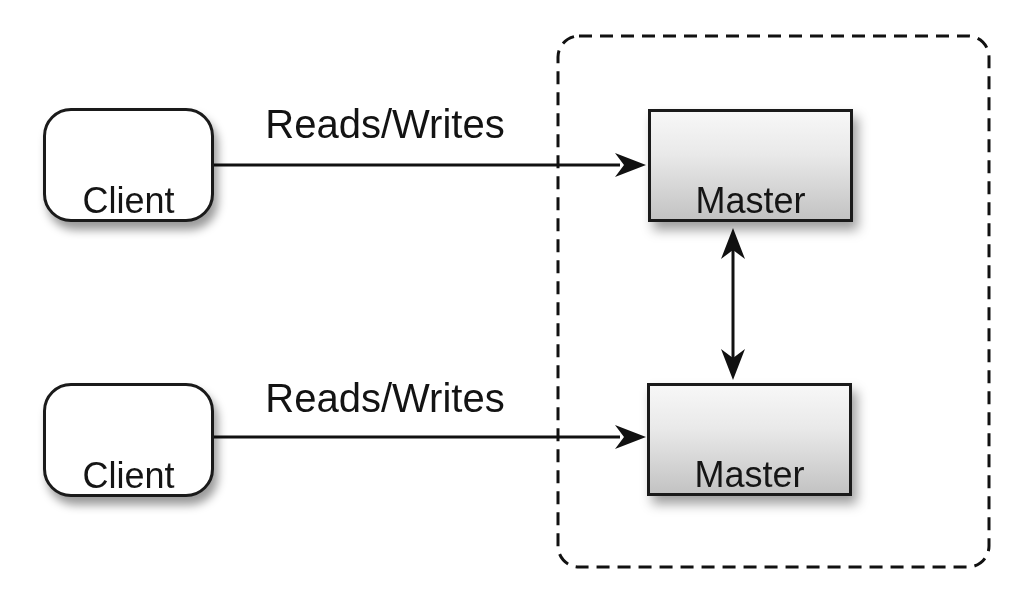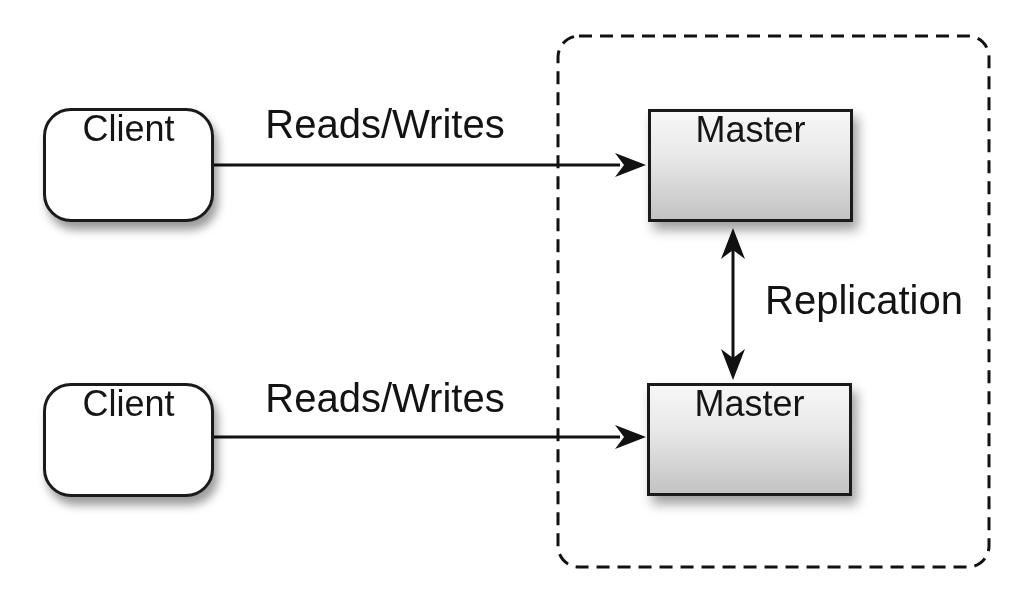--- a/index.html
+++ b/index.html
@@ -18,21 +18,21 @@
   }
   svg.overlay {
     position: absolute;
     left: 0;
     top: 0;
     pointer-events: none;
   }
   .node {
     position: absolute;
     display: flex;
-    align-items: flex-start;
+    align-items: flex-end;
     justify-content: center;
     border: 3px solid #1a1a1a;
     box-sizing: border-box;
     font-size: 36px;
     line-height: 1;
     color: #151515;
   }
   .node-client {
     width: 171px;
     height: 114px;
@@ -101,15 +101,14 @@
   </div>
 
   <div class="node node-master" id="master2">
     <span>Master</span>
   </div>
 
   <div class="edge-label" id="label-rw-top">Reads/Writes</div>
 
   <div class="edge-label" id="label-rw-bottom">Reads/Writes</div>
 
-  <div class="edge-label" id="label-replication">Replication</div>
 
 </div>
 
 </body></html>

